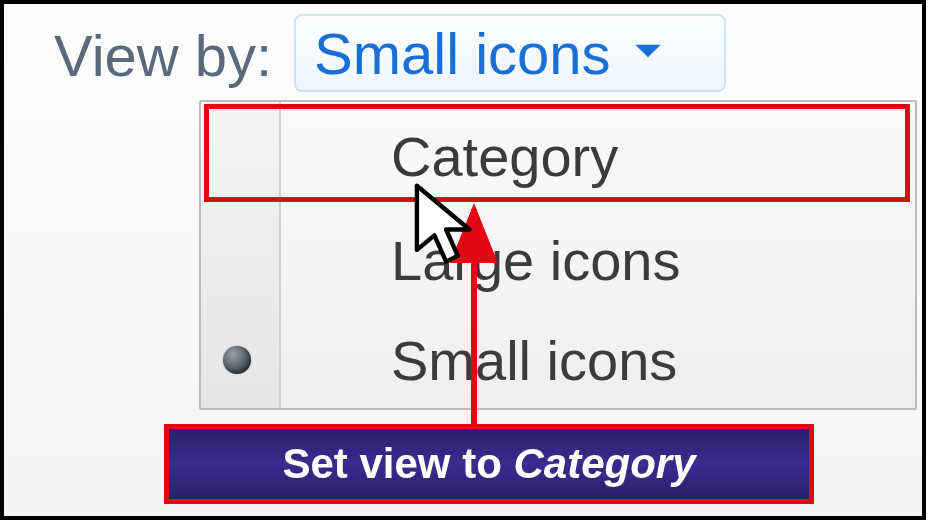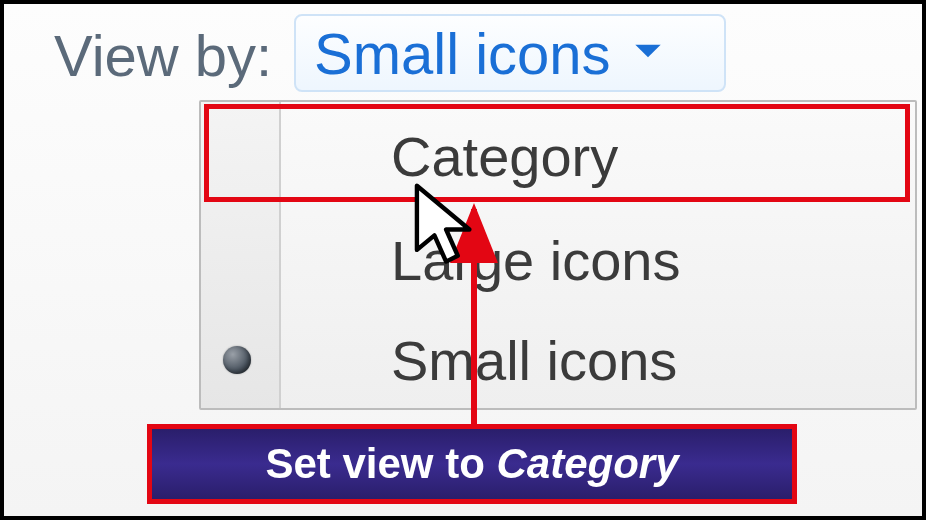--- a/index.html
+++ b/index.html
@@ -120,21 +120,21 @@
 
   .cursor {
     position: absolute;
     left: 410px;
     top: 178px;
     pointer-events: none;
   }
 
   .caption-box {
     position: absolute;
-    left: 143px;
+    left: 160px;
     bottom: 12px;
     width: 650px;
     height: 80px;
     border: 5px solid #e30613;
     background: linear-gradient(180deg, #2a1e6b 0%, #3a2b8f 50%, #2a1e6b 100%);
     display: flex;
     align-items: center;
     justify-content: center;
     color: #fff;
     font-size: 42px;

